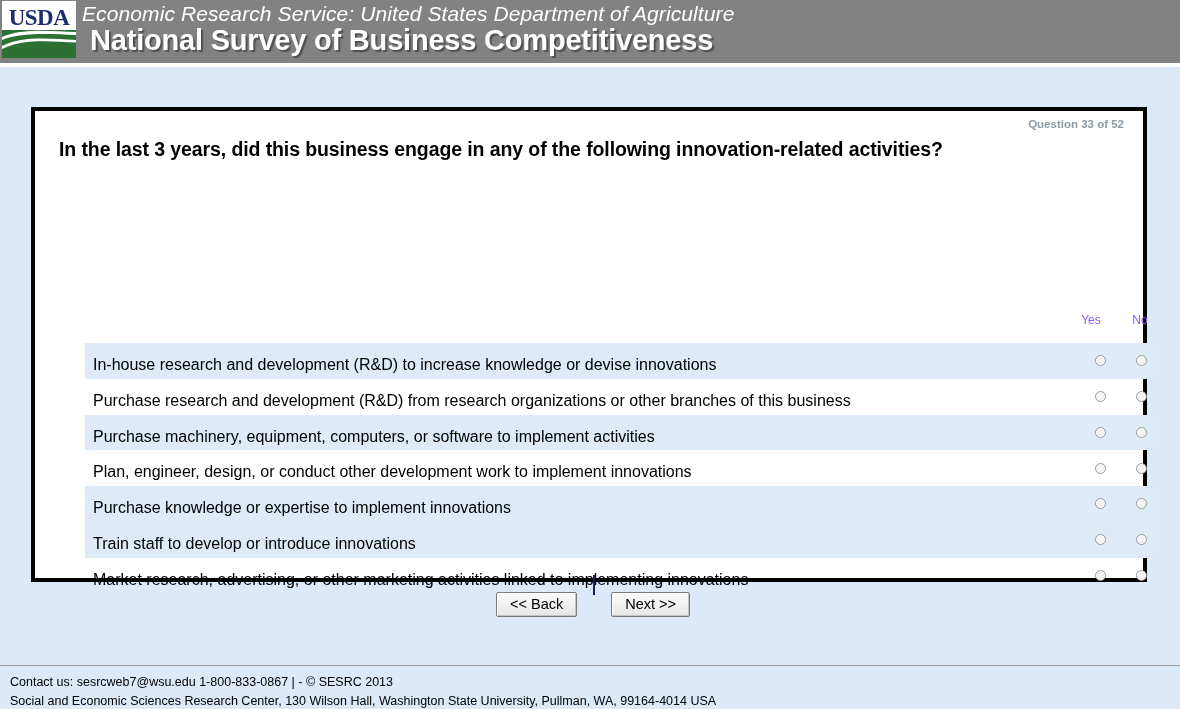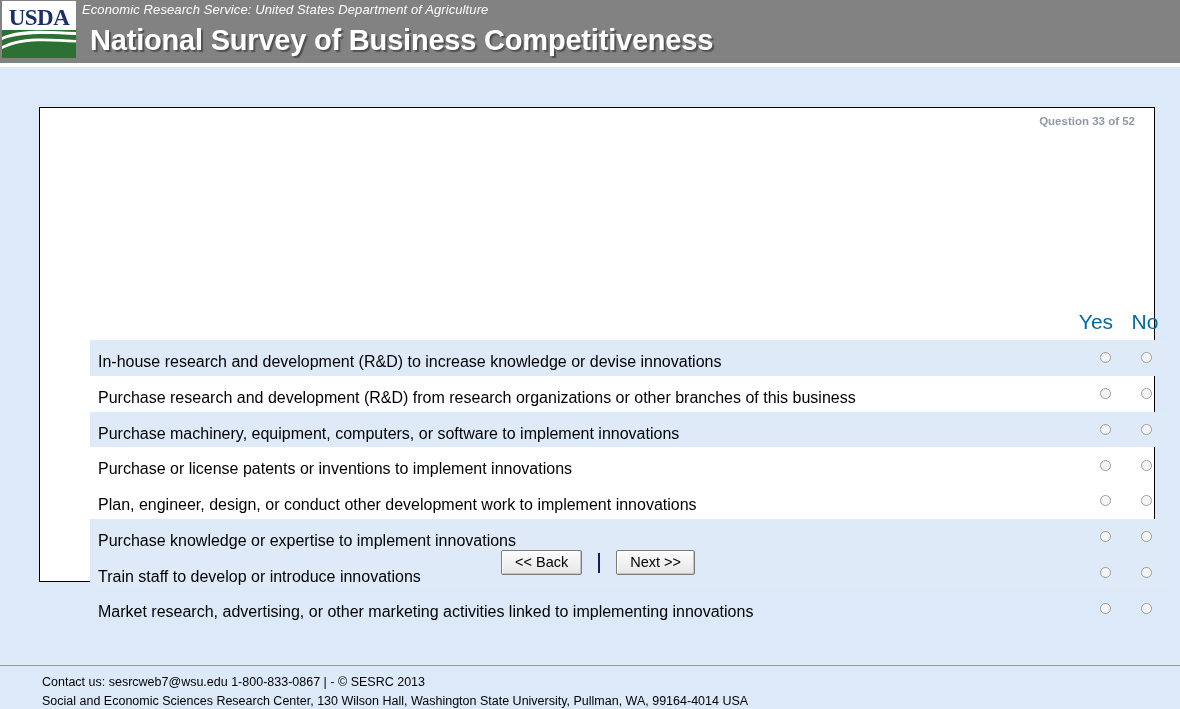--- a/index.html
+++ b/index.html
@@ -34,21 +34,21 @@
   .logo svg { display: block; }
 
   .header-text-wrap {
     position: absolute;
     left: 82px; top: 0;
     height: 63px;
   }
   .header-sub {
     position: absolute;
     left: 0; top: 2px;
-    font-size: 13px;
+    font-size: 21px;
     font-style: italic;
     color: #ffffff;
     white-space: nowrap;
     letter-spacing: 0.1px;
   }
   .header-title {
     position: absolute;
     left: 8px; top: 24px;
     font-size: 29px;
     font-weight: bold;
@@ -61,25 +61,25 @@
     position: absolute;
     left: 0; top: 63px;
     width: 1180px;
     height: 4px;
     background: #ffffff;
   }
 
   
   .panel {
     position: absolute;
-    left: 39px; top: 107px;
+    left: 31px; top: 107px;
     width: 1116px;
     height: 475px;
     background: #ffffff;
-    border: 1px solid #000000;
+    border: 4px solid #000000;
     box-sizing: border-box;
   }
   .qcount {
     position: absolute;
     right: 19px; top: 7px;
     font-size: 11.5px;
     font-weight: bold;
     color: #8d9aa8;
     white-space: nowrap;
   }
@@ -91,22 +91,22 @@
     font-weight: bold;
     color: #000000;
     line-height: 1.33;
     letter-spacing: -0.1px;
   }
 
   
   .colhead {
     position: absolute;
     top: 202px;
-    font-size: 21px;
-    color: #0369a1;
+    font-size: 12px;
+    color: #8b5cf6;
     text-align: center;
     width: 40px;
   }
   .colhead.yes { left: 1036px; }
   .colhead.no  { left: 1085px; }
 
   
   .grid {
     position: absolute;
     left: 50px; top: 232px;
@@ -159,20 +159,21 @@
     font-size: 14.5px;
     color: #000000;
     background: linear-gradient(#fcfcfc, #e6e6e6);
     border: 1px solid #7b7b7b;
     border-radius: 2px;
     padding: 2px 13px 3px 13px;
     box-shadow: inset 1px 1px 0 #ffffff, inset -1px -1px 0 #c4c4c4;
     cursor: pointer;
     white-space: nowrap;
     line-height: 1.25;
+    margin-top: 39px;
   }
   .pipe {
     width: 2px;
     height: 20px;
     background: #1b1b5e;
     margin: 0 6px;
   }
 
   
   .footer-rule {
@@ -181,21 +182,20 @@
     width: 1180px;
     height: 1px;
     background: #9a9a9a;
   }
   .footer {
     position: absolute;
     left: 10px; top: 673px;
     font-size: 12.5px;
     color: #000000;
     line-height: 1.5;
-    margin-left: 32px;
   }
 </style>
 </head>
 <body>
 
 <div class="header-bar">
   <div class="logo">
     <svg width="74" height="57" viewBox="0 0 74 57" xmlns="http://www.w3.org/2000/svg">
       <rect x="0" y="0" width="74" height="57" fill="#ffffff"></rect>
       <text x="37" y="24" font-family="Liberation Serif, serif" font-size="23" font-weight="bold" fill="#1b2f6b" text-anchor="middle" letter-spacing="-0.5">USDA</text>
@@ -208,20 +208,21 @@
     <div class="header-sub">Economic Research Service: United States Department of Agriculture</div>
     <div class="header-title">National Survey of Business Competitiveness</div>
   </div>
 </div>
 <div class="header-underline"></div>
 
 <div class="panel">
 
   <div class="qcount">Question 33 of 52</div>
 
+  <div class="question">In the last 3 years, did this business engage in any of the following innovation-related activities?</div>
 
   <div class="colhead yes">Yes</div>
   <div class="colhead no">No</div>
 
   <div class="grid">
 
     <div class="row alt">
       <div class="row-label">In-house research and development (R&amp;D) to increase knowledge or devise innovations</div>
       <div class="radio-cell">
         <span class="radio"></span>
@@ -237,38 +238,29 @@
         <span class="radio"></span>
       </div>
       <div class="radio-cell">
         <span class="radio"></span>
       </div>
     </div>
 
 
 
     <div class="row alt">
-      <div class="row-label">Purchase machinery, equipment, computers, or software to implement innovations</div>
-      <div class="radio-cell">
-        <span class="radio"></span>
-      </div>
-      <div class="radio-cell">
-        <span class="radio"></span>
-      </div>
-    </div>
-
-    <div class="row">
-      <div class="row-label">Purchase or license patents or inventions to implement innovations</div>
-      <div class="radio-cell">
-        <span class="radio"></span>
-      </div>
-      <div class="radio-cell">
-        <span class="radio"></span>
-      </div>
-    </div>
+      <div class="row-label">Purchase machinery, equipment, computers, or software to implement activities</div>
+      <div class="radio-cell">
+        <span class="radio"></span>
+      </div>
+      <div class="radio-cell">
+        <span class="radio"></span>
+      </div>
+    </div>
+
 
     <div class="row">
       <div class="row-label">Plan, engineer, design, or conduct other development work to implement innovations</div>
       <div class="radio-cell">
         <span class="radio"></span>
       </div>
       <div class="radio-cell">
         <span class="radio"></span>
       </div>
     </div>

